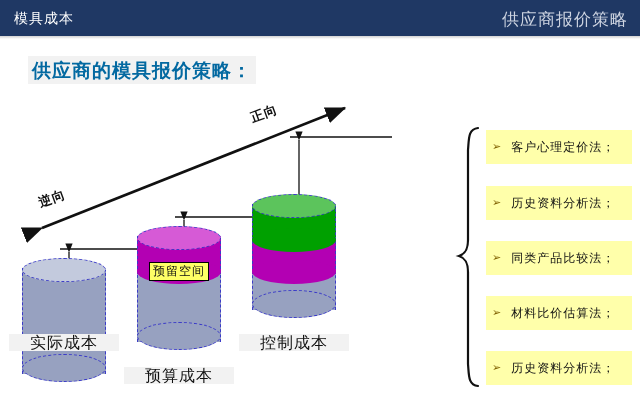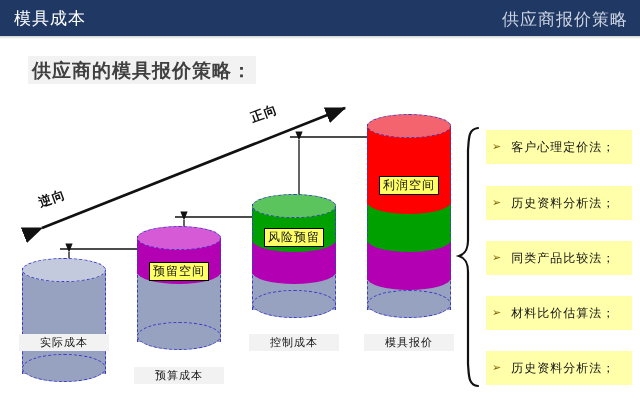--- a/index.html
+++ b/index.html
@@ -12,38 +12,38 @@
   }
   #page{position:relative;width:640px;height:401px;overflow:hidden;background:#fff;}
 
   
   .header{
     position:absolute;left:0;top:0;width:640px;height:36px;
     background:#1f3864;
   }
   .header-title{
     position:absolute;left:14px;top:5px;
-    font-size:17px;line-height:26px;color:#ffffff;
+    font-size:14px;line-height:26px;color:#ffffff;
     letter-spacing:1px;
     font-family:"DejaVu Sans","Liberation Sans",sans-serif;
   }
   .header-right{
     position:absolute;right:12px;top:11px;
     font-size:17px;line-height:16px;color:#ccd3e0;
     letter-spacing:1px;
   }
   .header-shadow{
     position:absolute;left:0;top:36px;width:640px;height:3px;
     background:linear-gradient(to bottom,rgba(0,0,0,0.18),rgba(0,0,0,0));
   }
 
   
   .subtitle{
     position:absolute;left:28px;top:56px;
-    font-size:19px;line-height:26px;color:#404040;
+    font-size:19px;line-height:26px;color:#0369a1;
     font-weight:bold;
     letter-spacing:1px;
     background:#f2f2f2;
     padding:1px 4px;
   }
 
   
   .svg-layer{position:absolute;left:0;top:0;width:640px;height:401px;}
 
   .arrow-word{
@@ -69,21 +69,21 @@
     border-radius:50%;
     box-sizing:border-box;
   }
 
   .dash-border{border:1px dashed #3b3bc8;}
 
   .cyl-label{
     position:absolute;
     background:#f2f2f2;
     color:#111;
-    font-size:11px;line-height:15px;
+    font-size:16px;line-height:15px;
     padding:1px 21px;
     white-space:nowrap;
     letter-spacing:1px;
     left:50%;
     transform:translateX(-50%);
   }
   .seg-label{
     position:absolute;
     background:#ffff66;
     border:1px solid #000;
@@ -187,40 +187,23 @@
   <div class="cyl" style="left:252px;top:194px;width:84px;height:190px;">
     <div class="body dash-border" style="top:76px;height:40px;background:#97a1c0;border-top:none;border-bottom:none;"></div>
     <div class="ellipse dash-border" style="top:96px;height:28px;background:#97a1c0;"></div>
 
     <div class="body" style="top:42px;height:38px;background:#b300b3;border-left:1px dashed #3b3bc8;border-right:1px dashed #3b3bc8;"></div>
     <div class="ellipse" style="top:66px;height:24px;background:#b300b3;"></div>
 
     <div class="body" style="top:10px;height:36px;background:#00a000;border-left:1px dashed #3b3bc8;border-right:1px dashed #3b3bc8;"></div>
     <div class="ellipse" style="top:34px;height:24px;background:#00a000;"></div>
     <div class="ellipse dash-border" style="top:0px;height:24px;background:#5cc45c;"></div>
-    <div class="seg-label" style="top:34px;">风险预留</div>
     <div class="cyl-label" style="top:140px;">控制成本</div>
   </div>
 
-  <div class="cyl" style="left:367px;top:114px;width:84px;height:270px;">
-    <div class="body dash-border" style="top:162px;height:34px;background:#97a1c0;border-top:none;border-bottom:none;"></div>
-    <div class="ellipse dash-border" style="top:176px;height:28px;background:#97a1c0;"></div>
-
-    <div class="body" style="top:122px;height:44px;background:#b300b3;border-left:1px dashed #3b3bc8;border-right:1px dashed #3b3bc8;"></div>
-    <div class="ellipse" style="top:152px;height:24px;background:#b300b3;"></div>
-
-    <div class="body" style="top:84px;height:44px;background:#00a000;border-left:1px dashed #3b3bc8;border-right:1px dashed #3b3bc8;"></div>
-    <div class="ellipse" style="top:114px;height:24px;background:#00a000;"></div>
-
-    <div class="body" style="top:10px;height:80px;background:#ff0000;border-left:1px dashed #3b3bc8;border-right:1px dashed #3b3bc8;"></div>
-    <div class="ellipse" style="top:76px;height:24px;background:#ff0000;"></div>
-    <div class="ellipse dash-border" style="top:0px;height:24px;background:#f4646e;"></div>
-    <div class="seg-label" style="top:62px;">利润空间</div>
-    <div class="cyl-label" style="top:220px;">模具报价</div>
-  </div>
 
   <div class="note" style="left:486px;top:130px;width:146px;height:34px;">
     <span class="bullet">➢</span>
     <span>客户心理定价法；</span>
   </div>
   <div class="note" style="left:486px;top:186px;width:146px;height:34px;">
     <span class="bullet">➢</span>
     <span>历史资料分析法；</span>
   </div>
   <div class="note" style="left:486px;top:241px;width:146px;height:34px;">

